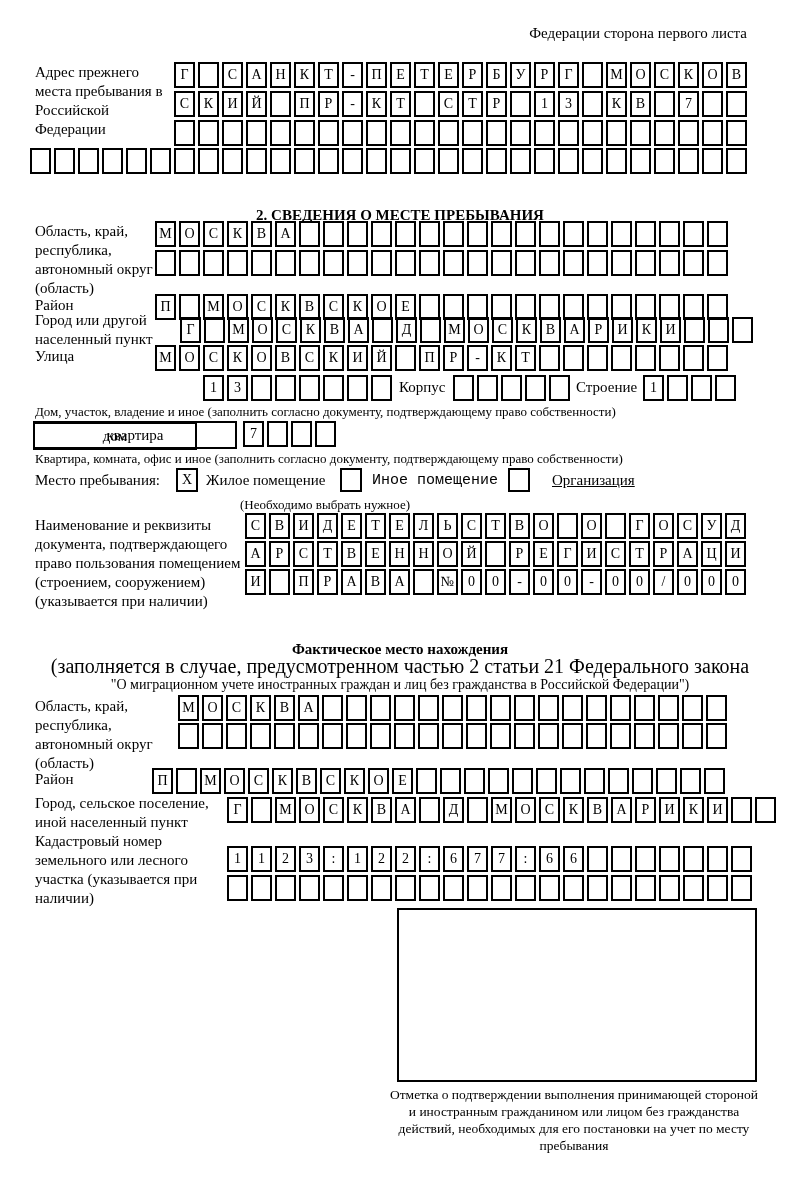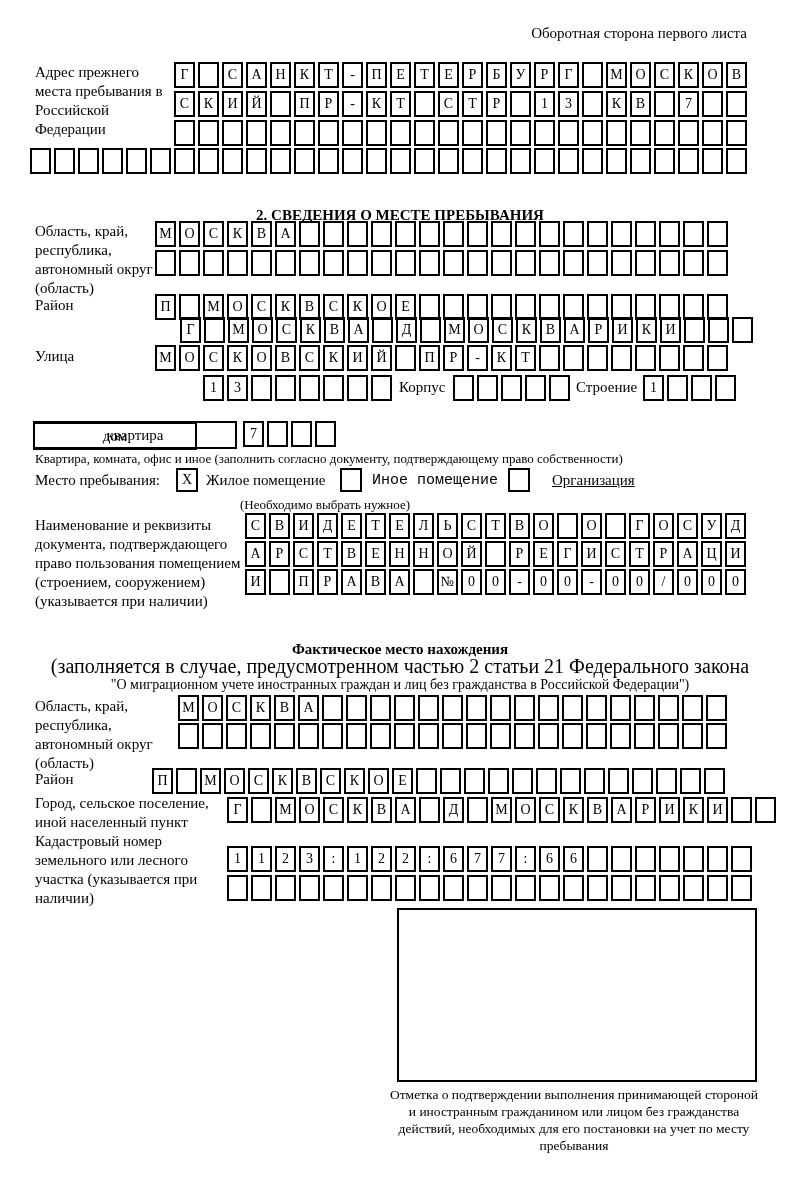--- a/index.html
+++ b/index.html
@@ -16,21 +16,21 @@
        font-size:14px;line-height:20px;}
   .fieldbox{position:absolute;border:2px solid #000;text-align:center;
             font-size:15px;line-height:24px;height:24px;}
   .stamp{position:absolute;border:2px solid #000;background:#fff;}
 </style>
 </head>
 <body>
 
 <div class="page">
 
-  <div class="lbl" style="top:24px;right:53px;">Оборотная сторона первого листа</div>
+  <div class="lbl" style="top:24px;right:53px;">Федерации сторона первого листа</div>
 
   <div class="lbl" style="left:35px;top:63px;width:142px;">Адрес прежнего места пребывания в Российской Федерации</div>
   <div class="row" style="left:174px;top:62px;">
       <span class="cb">Г</span>
       <span class="cb"></span>
       <span class="cb">С</span>
       <span class="cb">А</span>
       <span class="cb">Н</span>
       <span class="cb">К</span>
       <span class="cb">Т</span>
@@ -214,20 +214,21 @@
       <span class="cb"></span>
       <span class="cb"></span>
       <span class="cb"></span>
       <span class="cb"></span>
       <span class="cb"></span>
       <span class="cb"></span>
       <span class="cb"></span>
       <span class="cb"></span>
     </div>
 
+  <div class="lbl" style="left:35px;top:311px;width:148px;">Город или другой населенный пункт</div>
   <div class="row" style="left:180px;top:317px;">
       <span class="cb">Г</span>
       <span class="cb"></span>
       <span class="cb">М</span>
       <span class="cb">О</span>
       <span class="cb">С</span>
       <span class="cb">К</span>
       <span class="cb">В</span>
       <span class="cb">А</span>
       <span class="cb"></span>
@@ -295,20 +296,21 @@
       <span class="cb"></span>
       <span class="cb"></span>
     </div>
   <div class="lbl" style="left:576px;top:378px;">Строение</div>
   <div class="row" style="left:643px;top:375px;">
       <span class="cb">1</span>
       <span class="cb"></span>
       <span class="cb"></span>
       <span class="cb"></span>
     </div>
+  <div class="cap" style="left:35px;top:404px;">Дом, участок, владение и иное (заполнить согласно документу, подтверждающему право собственности)</div>
 
   <div class="fieldbox" style="left:33px;top:421px;width:200px;">квартира</div>
   <div class="row" style="left:243px;top:421px;">
       <span class="cb">7</span>
       <span class="cb"></span>
       <span class="cb"></span>
       <span class="cb"></span>
     </div>
   <div class="cap" style="left:35px;top:451px;">Квартира, комната, офис и иное (заполнить согласно документу, подтверждающему право собственности)</div>
 

